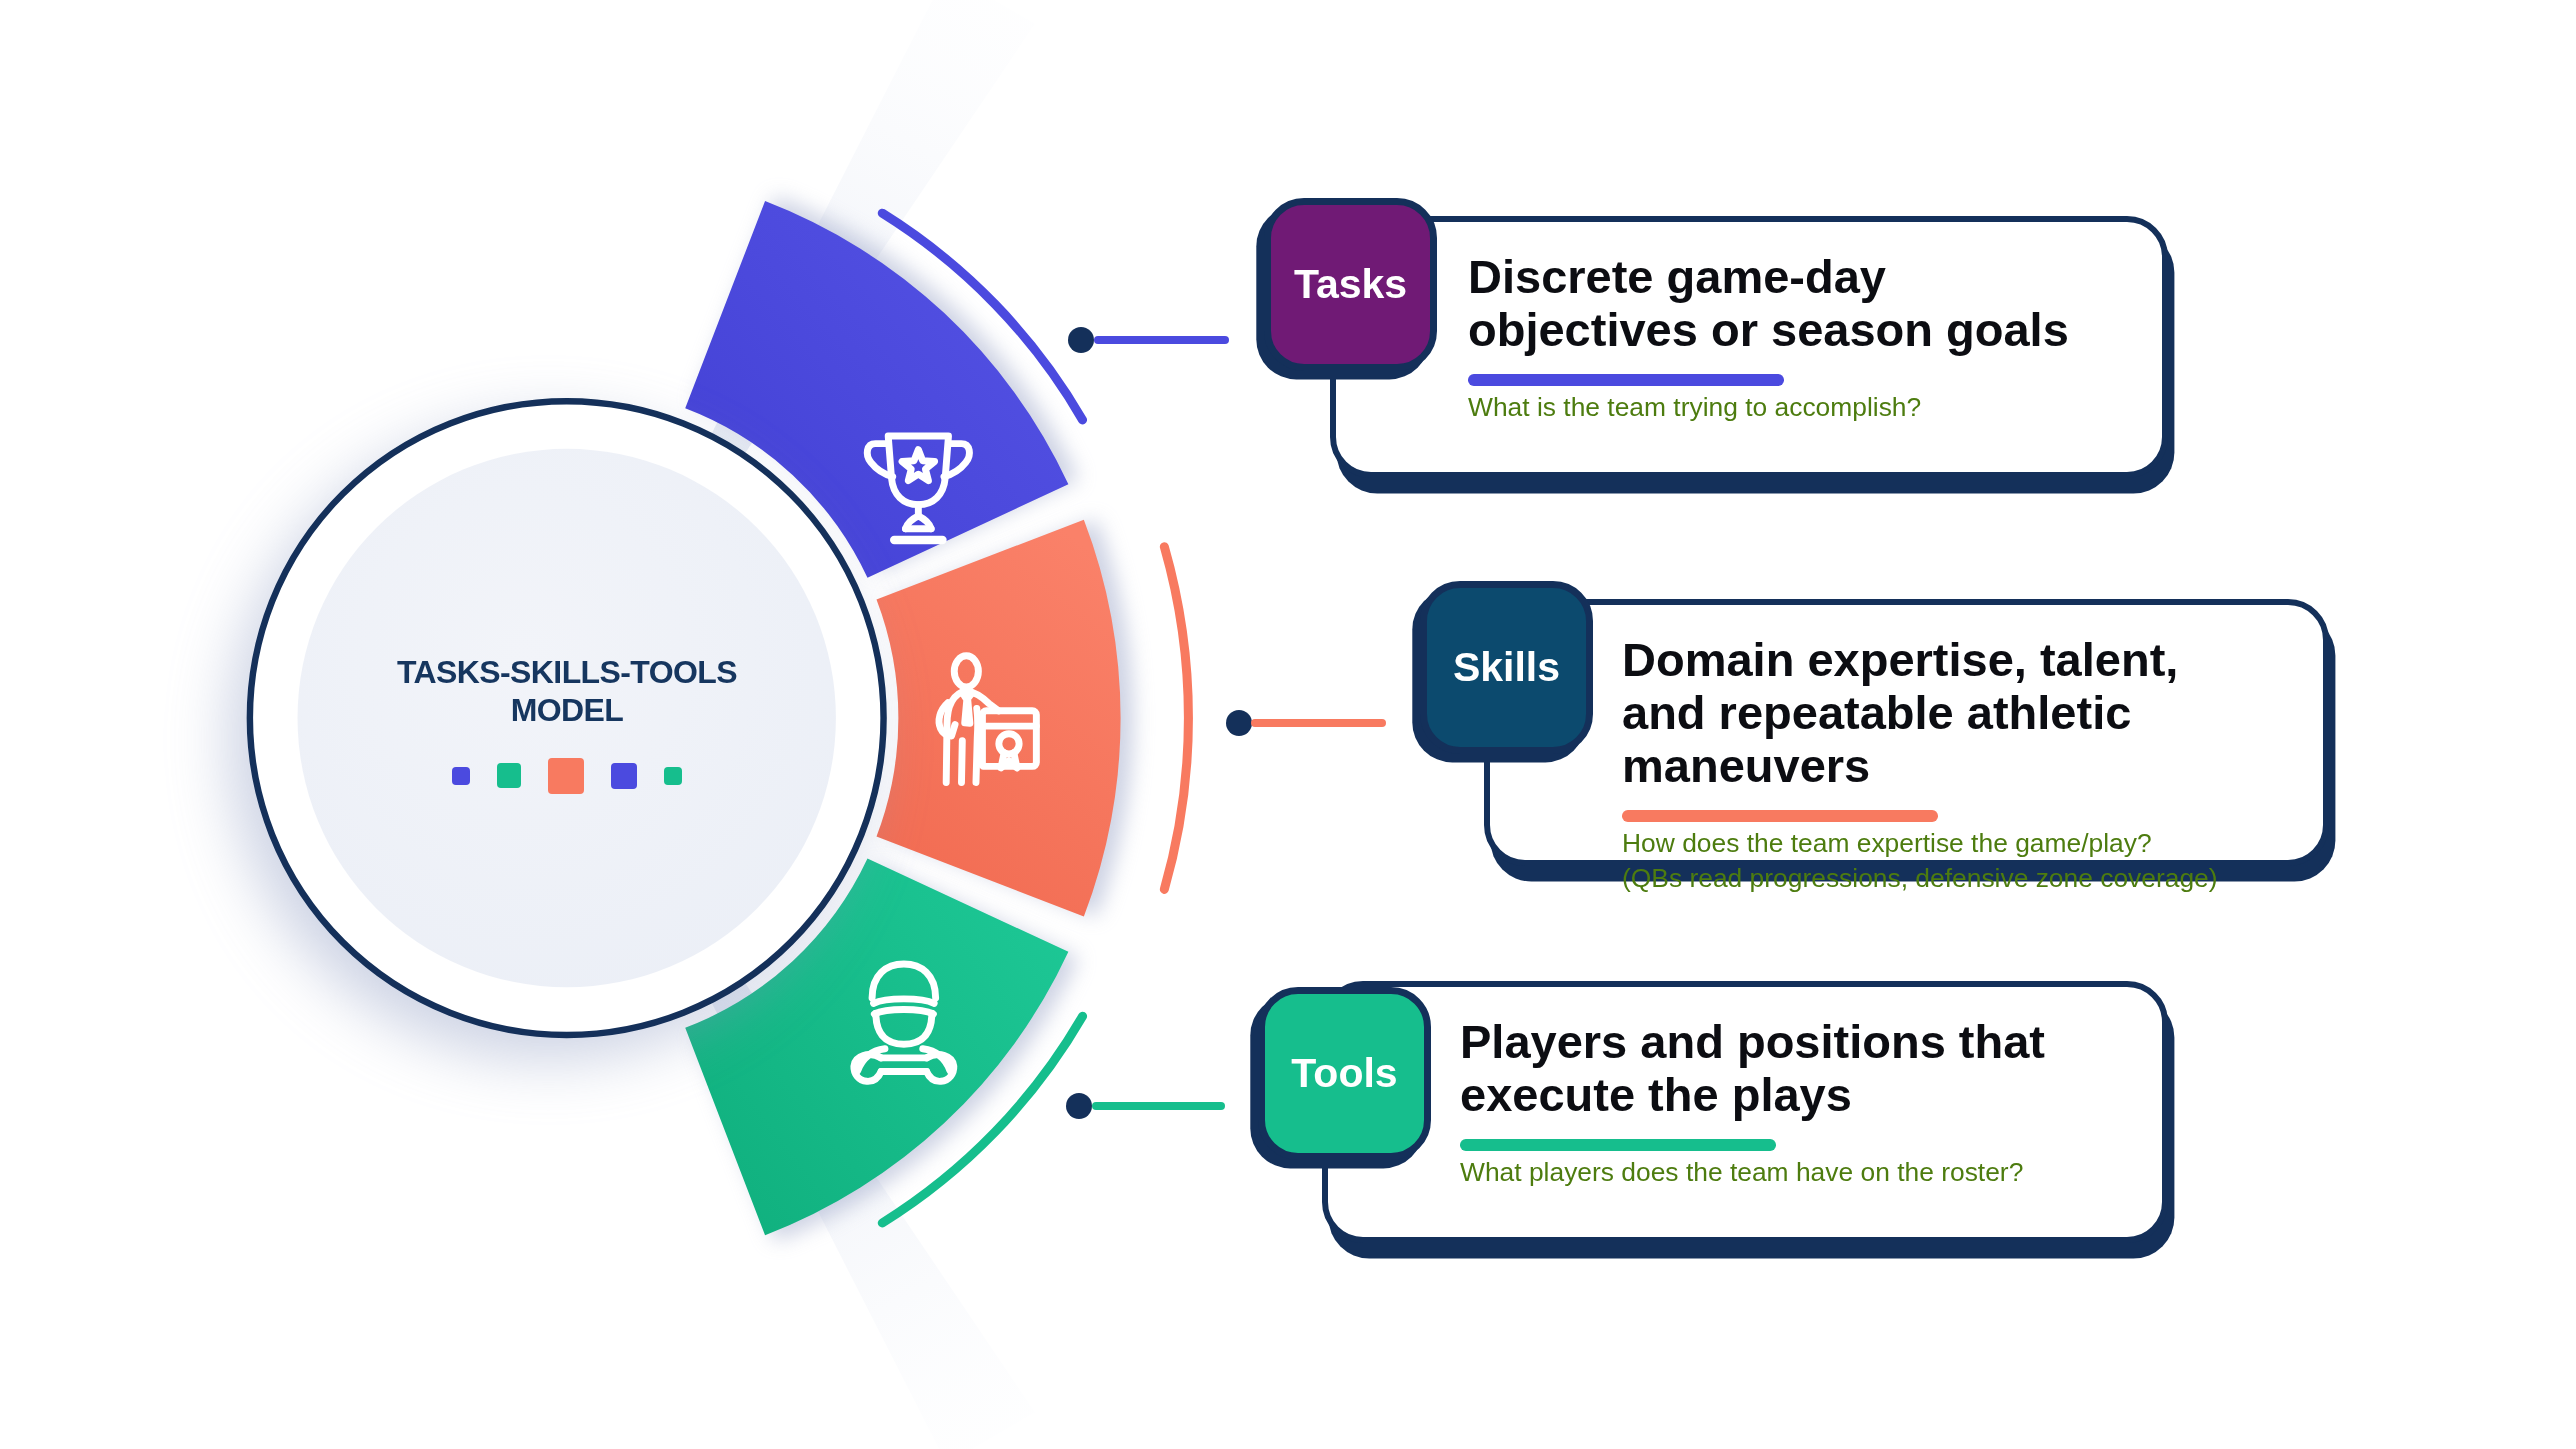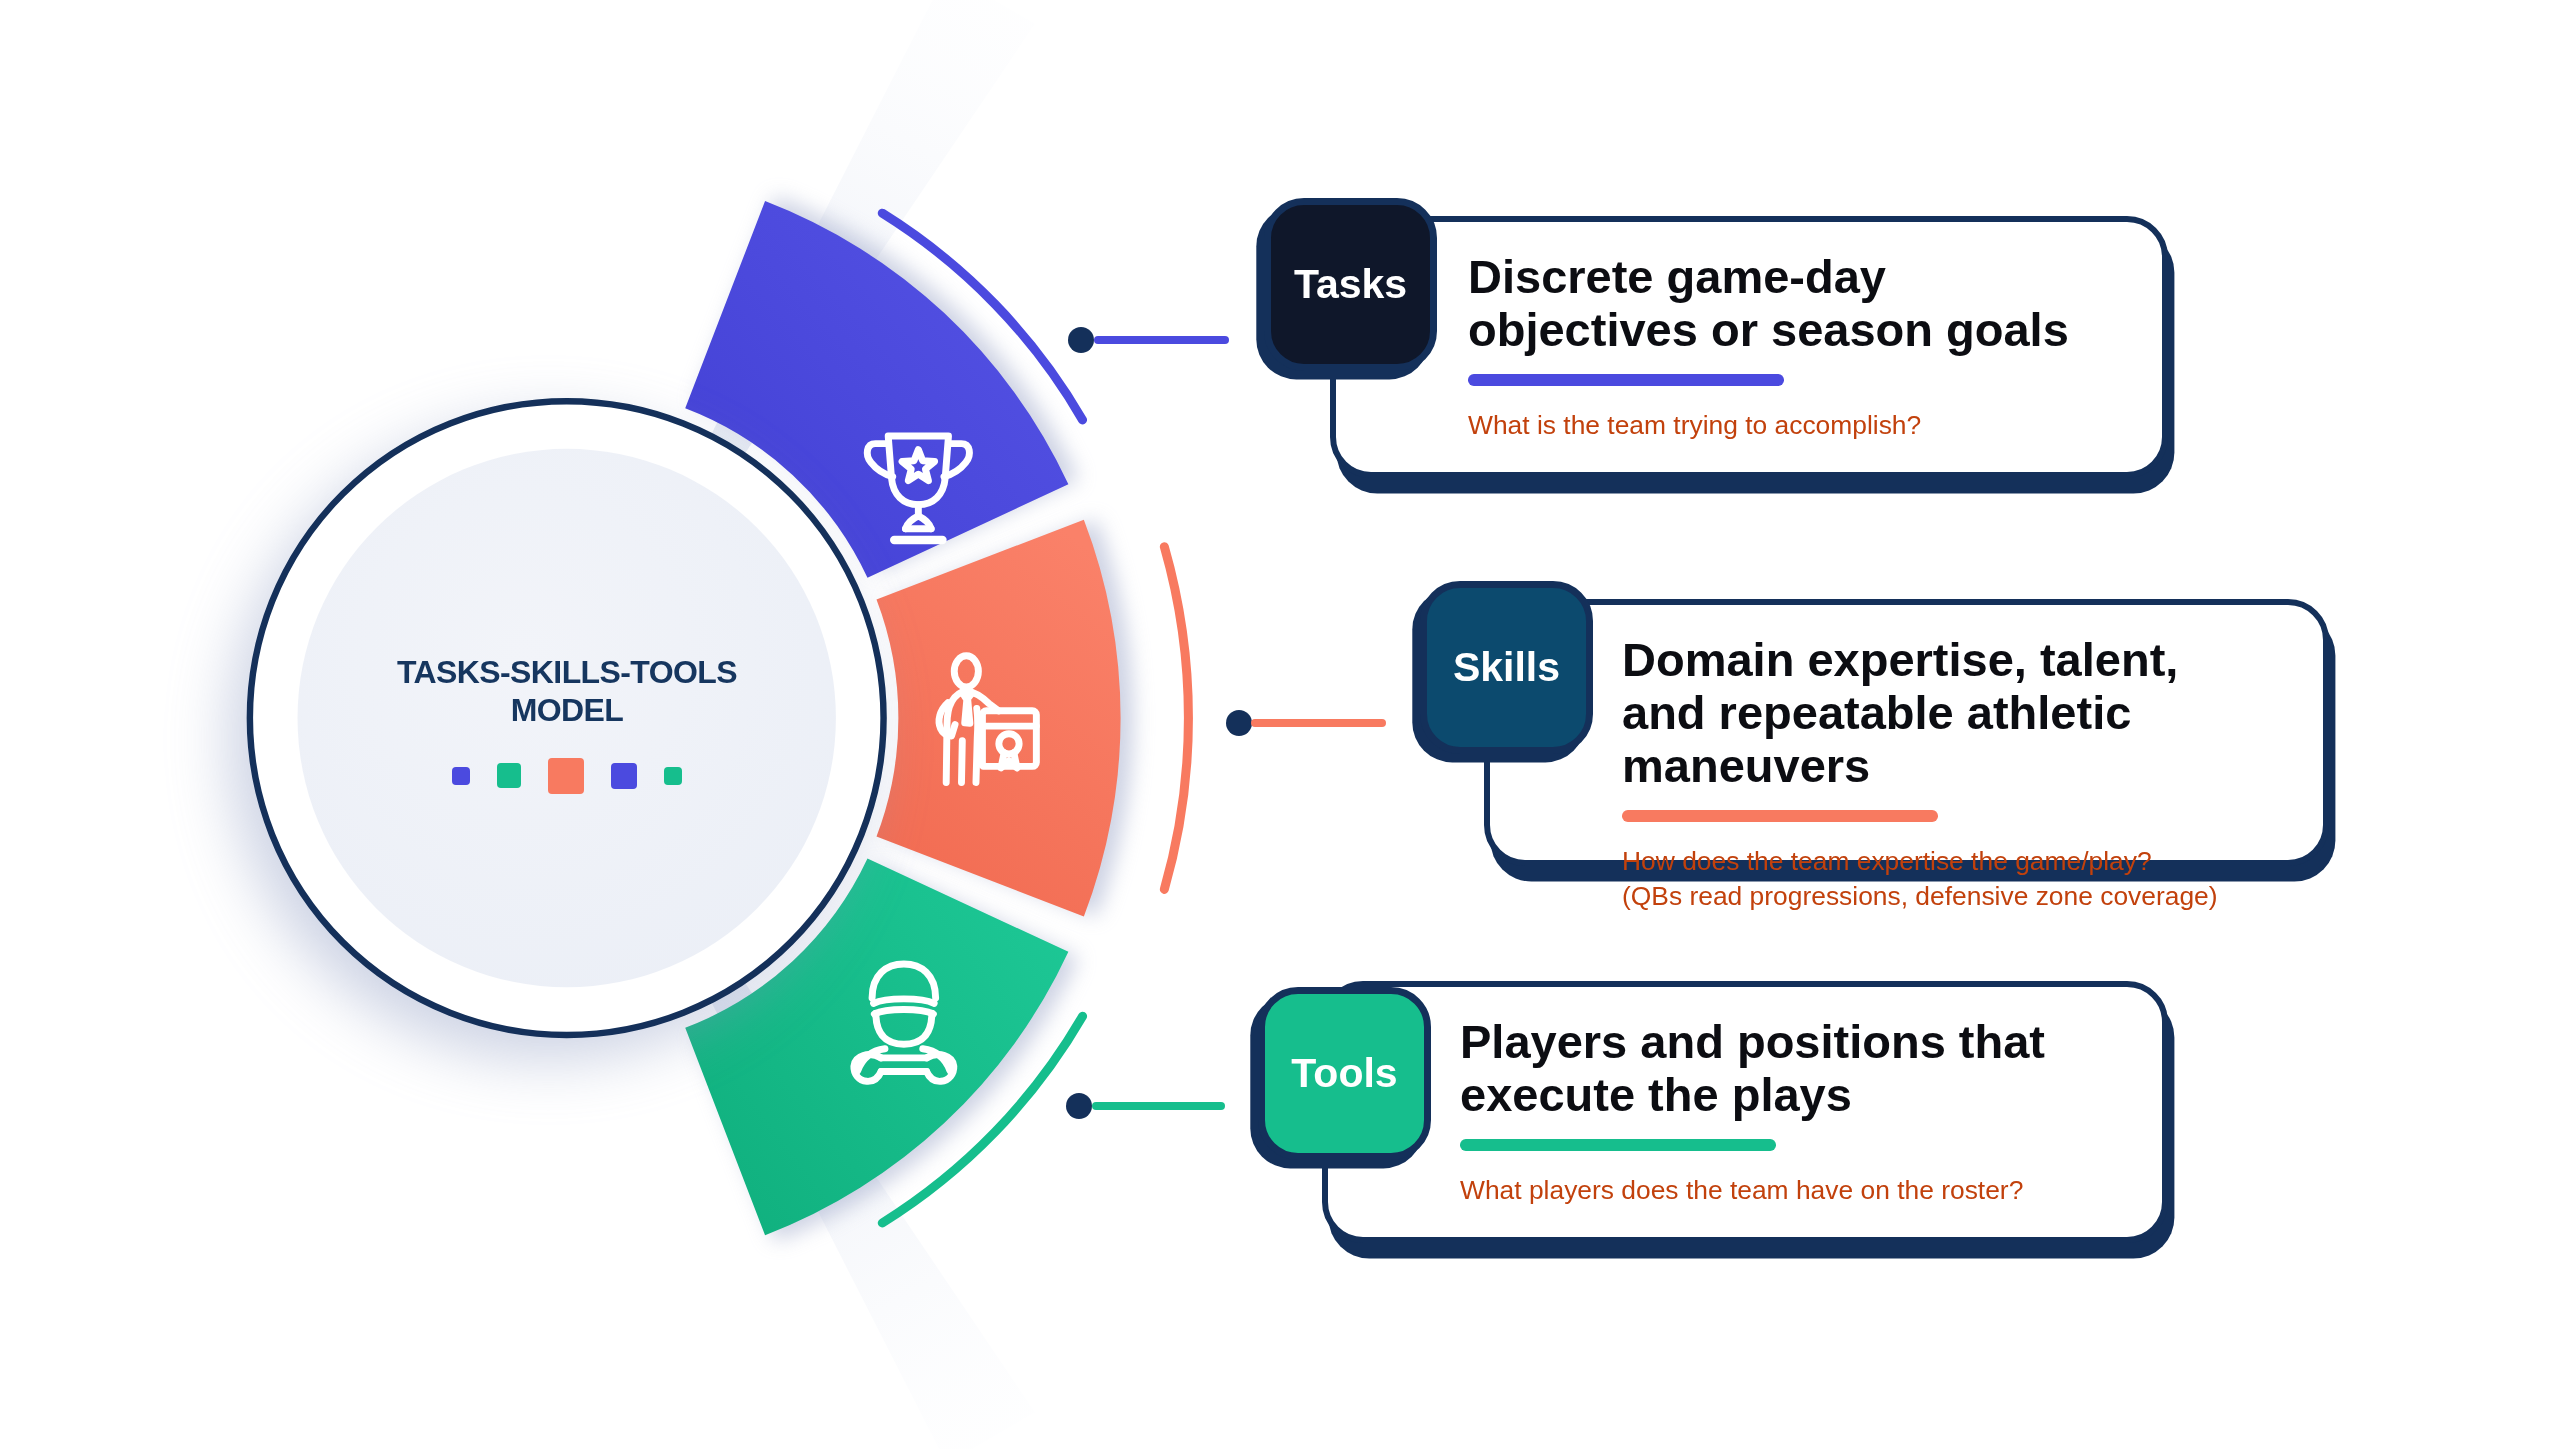--- a/index.html
+++ b/index.html
@@ -43,32 +43,32 @@
   }
   .card-content{position:absolute;left:132px;top:28px;right:26px;}
   .card-title{
     color:#0C0D12;font-weight:700;font-size:47px;line-height:1.13;
     max-width:650px;
   }
   .card-underline{height:11.6px;border-radius:5.8px;width:316px;margin-top:18px;}
   .u-blue{background:#4B4ADF;}
   .u-orange{background:#F87A60;}
   .u-green{background:#16BE8D;}
-  .card-body{margin-top:22px;color:#c2410c;font-size:26.4px;line-height:1.33;}
+  .card-body{margin-top:4px;color:#4d7c0f;font-size:26.4px;line-height:1.33;}
   .card-body div{white-space:nowrap;}
 
   .badge{
     position:absolute;width:173px;height:173px;box-sizing:border-box;
     border:7px solid #14305A;border-radius:40px;
     box-shadow:-7.7px 8.4px 0 #14305A;
     display:flex;align-items:center;justify-content:center;
     color:#ffffff;font-weight:700;font-size:41px;
     z-index:3;
   }
-  .badge-blue{background:#0f172a;align-items:center;}
+  .badge-blue{background:#701a75;align-items:center;}
   .badge-orange{background:#0c4a6e;justify-content:center;}
   .badge-green{background:#16BE8D;}
 </style>
 </head>
 <body>
 
 <div class="stage">
 
   <svg class="wheel" viewBox="0 0 4000 2250">
     <defs>

